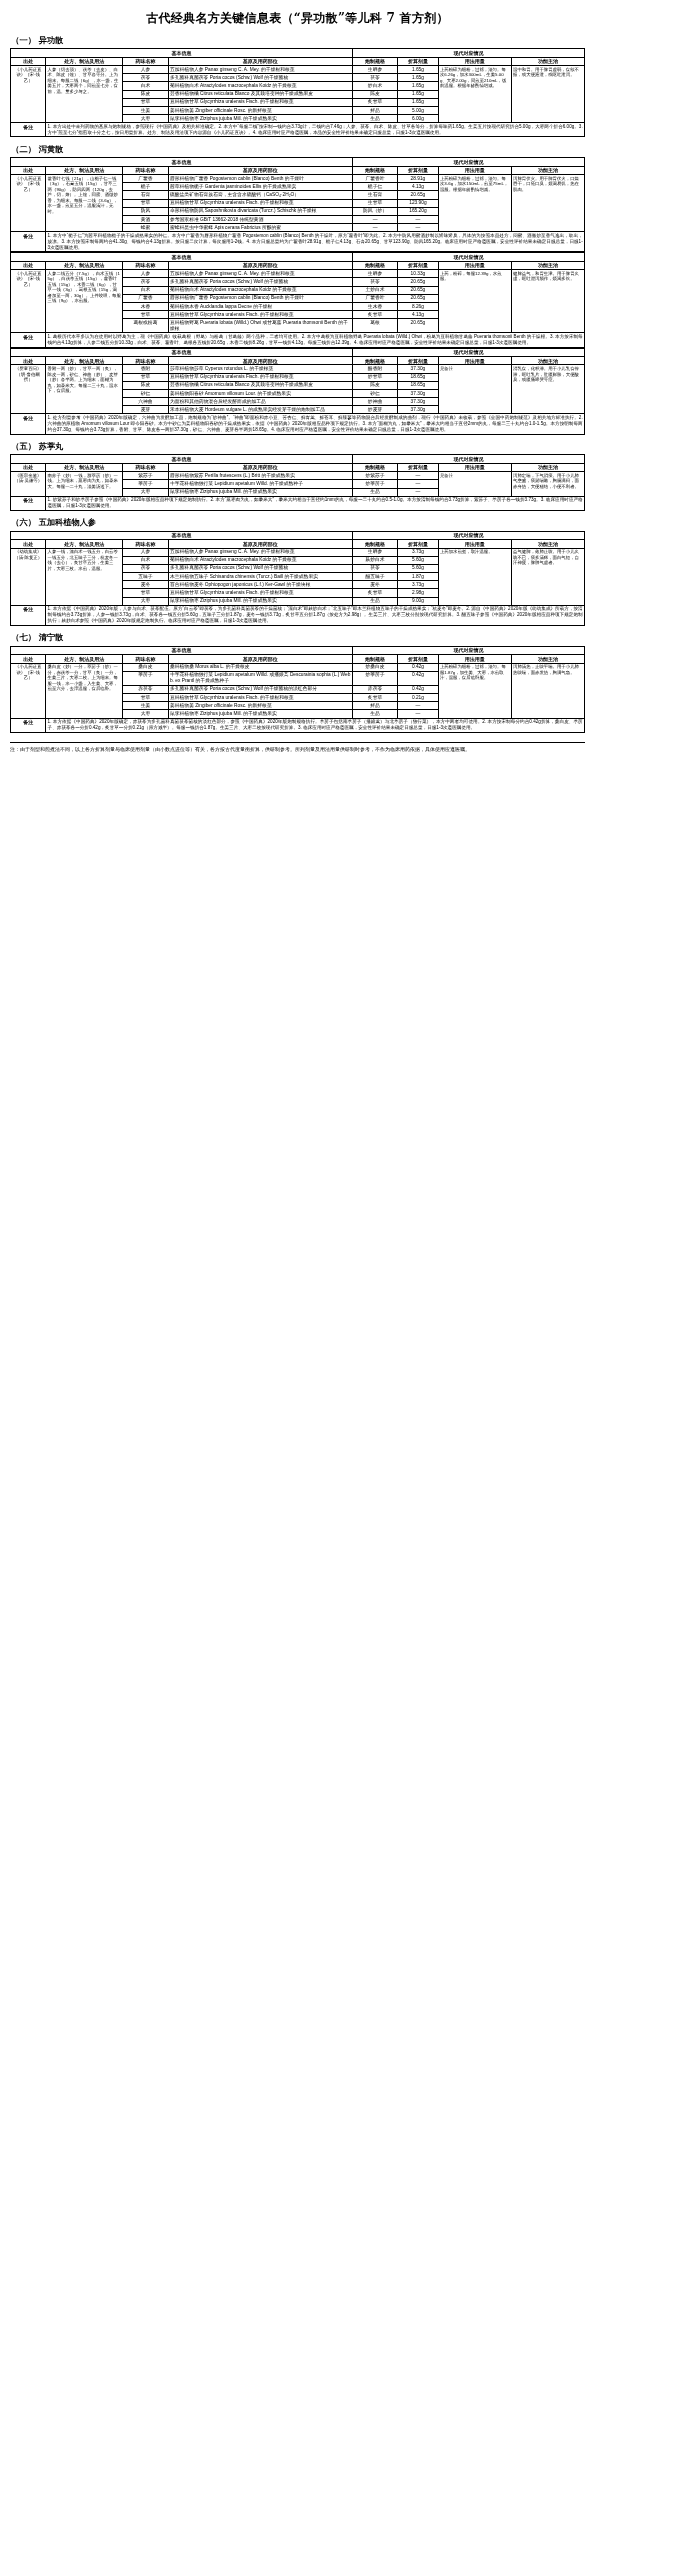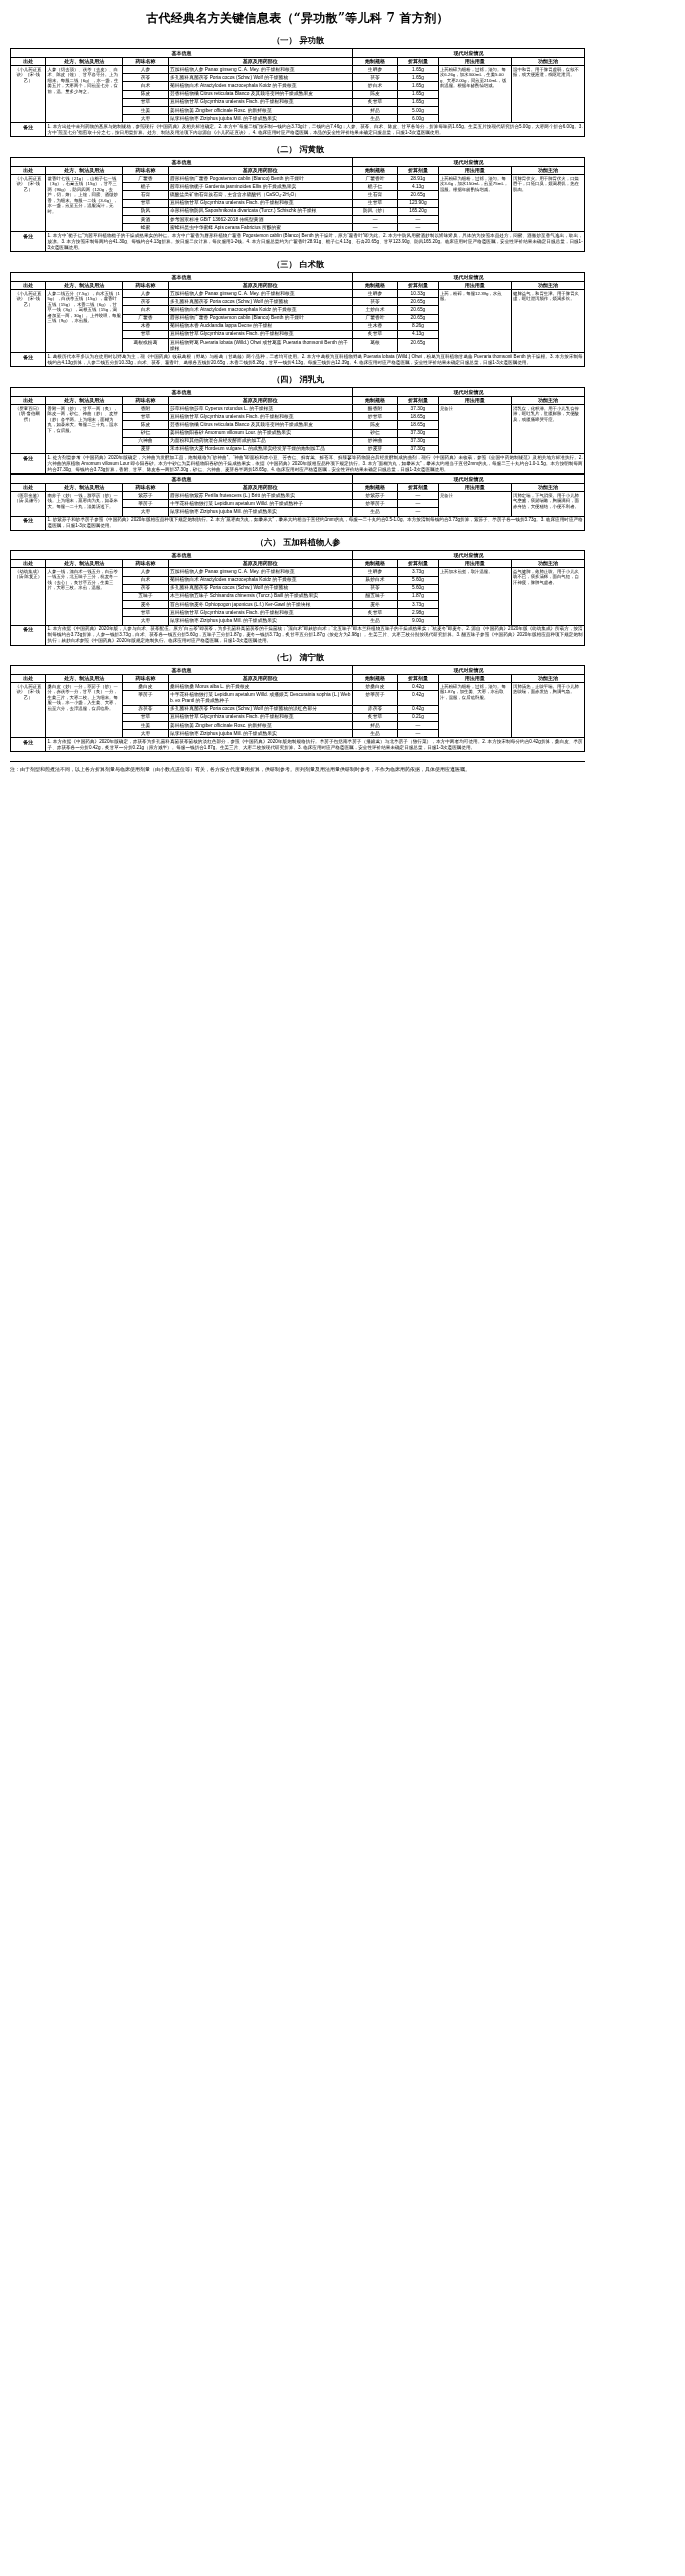--- a/index.html
+++ b/index.html
@@ -17,21 +17,20 @@
     font-weight:bold;
     margin:3.8px 0 7.6px 0;
     letter-spacing:0.3px;
     font-family:"DejaVu Serif","Liberation Serif",serif;
   }
   .sec-title{
     font-size:8.2px;
     font-weight:bold;
     margin:6.3px 0 2.5px 1.3px;
     font-family:"DejaVu Serif","Liberation Serif",serif;
-    text-align:center;
   }
   table.tbl{
     border-collapse:collapse;
     width:100%;
     table-layout:fixed;
     font-size:4.8px;
     line-height:1.25;
   }
   table.tbl td,table.tbl th{
     border:0.6px solid #000;
@@ -215,21 +214,20 @@
             <td>蜜蜂科昆虫中华蜜蜂 Apis cerana Fabricius 所酿的蜜</td>
             <td class="cell-v">—</td>
             <td class="cell-v">—</td>
           </tr>
           <tr>
             <td class="remark-label">备注</td>
             <td class="remark-body" colspan="7">1. 本方中“栀子仁”为茜草科植物栀子的干燥成熟果实的种仁。本方中广藿香为唇形科植物广藿香 Pogostemon cablin (Blanco) Benth 的干燥叶，原方“藿香叶”即为此。2. 本方中防风用蜜酒炒制以矫味矫臭，具体的为按照本品处方，同蜜、酒微炒至香气逸出，取出，放凉。3. 本方按照宋制每两约合41.30g、每钱约合4.13g折算。按日服二次计算，每次服用1-2钱。4. 本方日服总量约为广藿香叶28.91g、栀子仁4.13g、石膏20.65g、甘草123.90g、防风165.20g。临床应用时应严格遵医嘱，安全性评价结果未确定日服总量，日服1-3次遵医嘱使用。</td>
           </tr>
         </tbody>
       </table>
-      <div class="sec-title">（三） 白术散</div>
       <table class="tbl">
         <colgroup>
           <col style="width: 28px;">
           <col style="width: 61px;">
           <col style="width: 36px;">
           <col style="width: 146px;">
           <col style="width: 36px;">
           <col style="width: 32px;">
           <col style="width: 58px;">
           <col style="width: 58px;">
@@ -296,21 +294,20 @@
             <td>豆科植物野葛 Pueraria lobata (Willd.) Ohwi 或甘葛藤 Pueraria thomsonii Benth 的干燥根</td>
             <td class="cell-v">葛根</td>
             <td class="cell-v">20.65g</td>
           </tr>
           <tr>
             <td class="remark-label">备注</td>
             <td class="remark-body" colspan="7">1. 葛根历代本草多认为在使用时以野葛为主，现《中国药典》收载葛根（野葛）与粉葛（甘葛藤）两个品种，二者均可使用。2. 本方中葛根为豆科植物野葛 Pueraria lobata (Willd.) Ohwi，粉葛为豆科植物甘葛藤 Pueraria thomsonii Benth 的干燥根。3. 本方按宋制每钱约合4.13g折算，人参二钱五分折10.33g，白术、茯苓、藿香叶、葛根各五钱折20.65g，木香二钱折8.26g，甘草一钱折4.13g。每服三钱折合12.39g。4. 临床应用时应严格遵医嘱，安全性评价结果未确定日服总量，日服1-3次遵医嘱使用。</td>
           </tr>
         </tbody>
       </table>
-      <div class="sec-title">（四） 消乳丸</div>
       <table class="tbl">
         <colgroup>
           <col style="width: 28px;">
           <col style="width: 61px;">
           <col style="width: 36px;">
           <col style="width: 146px;">
           <col style="width: 36px;">
           <col style="width: 32px;">
           <col style="width: 58px;">
           <col style="width: 58px;">
@@ -371,20 +368,21 @@
             <td>禾本科植物大麦 Hordeum vulgare L. 的成熟果实经发芽干燥的炮制加工品</td>
             <td class="cell-v">炒麦芽</td>
             <td class="cell-v">37.30g</td>
           </tr>
           <tr>
             <td class="remark-label">备注</td>
             <td class="remark-body" colspan="7">1. 处方剂量参考《中国药典》2020年版确定，六神曲为发酵加工品，炮制规格为“炒神曲”。“神曲”即面粉和赤小豆、苦杏仁、鲜青蒿、鲜苍耳、鲜辣蓼等药物混合后经发酵制成的曲剂，现行《中国药典》未收载，参照《全国中药炮制规范》及相关地方标准执行。2. 六神曲的原植物 Amomum villosum Lour 即今阳春砂。本方中砂仁为姜科植物阳春砂的干燥成熟果实，依据《中国药典》2020年版相应品种项下规定执行。3. 本方“面糊为丸，如黍米大”，黍米大约相当于直径2mm的丸，每服二三十丸约合1.0-1.5g。本方按明制每两约合37.30g、每钱约合3.73g折算，香附、甘草、陈皮各一两折37.30g，砂仁、六神曲、麦芽各半两折18.65g。4. 临床应用时应严格遵医嘱，安全性评价结果未确定日服总量，日服1-3次遵医嘱使用。</td>
           </tr>
         </tbody>
       </table>
+      <div class="sec-title">（五） 苏葶丸</div>
       <table class="tbl">
         <colgroup>
           <col style="width: 28px;">
           <col style="width: 61px;">
           <col style="width: 36px;">
           <col style="width: 146px;">
           <col style="width: 36px;">
           <col style="width: 32px;">
           <col style="width: 58px;">
           <col style="width: 58px;">

